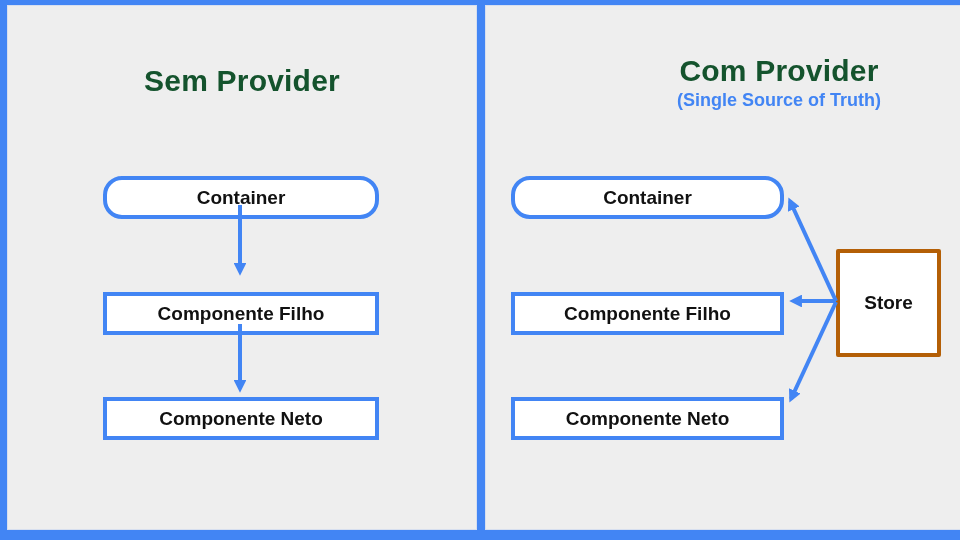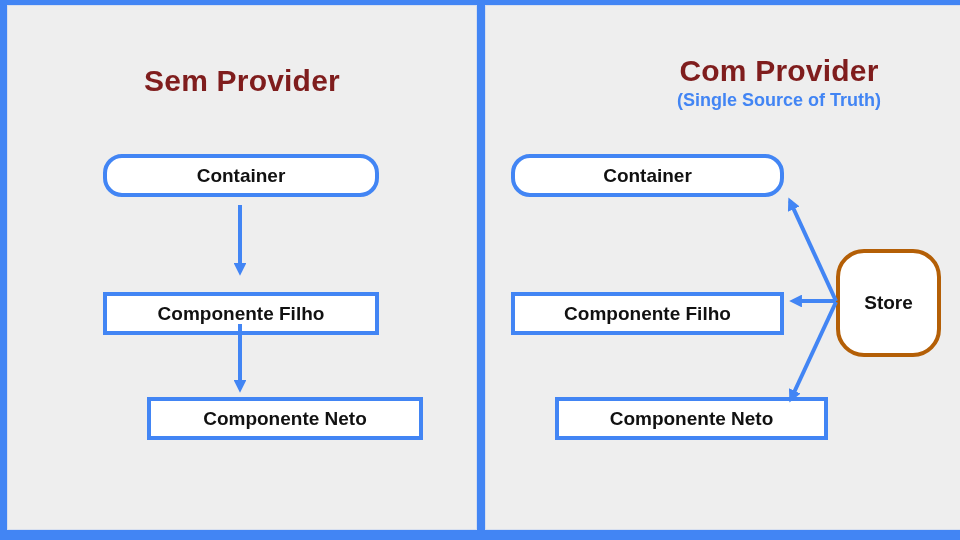--- a/index.html
+++ b/index.html
@@ -16,49 +16,49 @@
     position:absolute;top:5px;height:525px;
     background:#EEEEEE;
     border:1px solid #d7dfef;
     box-sizing:border-box;
   }
   .panel.left{left:7px;width:470px;}
   .panel.right{left:485px;width:534px;}
   .panel-title{
     position:absolute;left:0;width:100%;
     margin:0;text-align:center;
-    font-size:30px;font-weight:bold;color:#7f1d1d;
+    font-size:30px;font-weight:bold;color:#14532d;
     letter-spacing:0.2px;
   }
   .left .panel-title{top:58px;}
   .right .panel-title{top:48px;transform:translateX(27px);}
   .panel-subtitle{
     position:absolute;left:0;width:100%;top:84px;
     margin:0;text-align:center;
     font-size:18px;font-weight:bold;color:#4285F4;
     transform:translateX(27px);
   }
   .node{
     position:absolute;
     height:43px;box-sizing:border-box;
     background:#FFFFFF;
     border:4px solid #4285F4;
     display:flex;align-items:center;justify-content:center;
     font-size:19px;font-weight:bold;color:#111111;
   }
   .left .node{left:95px;width:276px;}
   .right .node{left:25px;width:273px;}
-  .node.row-0{top:148px;border-radius:19px;}
+  .node.row-0{top:170px;border-radius:19px;}
   .node.row-1{top:286px;}
-  .node.row-2{top:391px;margin-left:44px;}
+  .node.row-2{top:391px;}
   .store{
     position:absolute;left:350px;top:243px;
     width:105px;height:108px;box-sizing:border-box;
     background:#FFFFFF;
-    border:4px solid #B45F06;border-radius:28px;
+    border:4px solid #B45F06;border-radius:2px;
     display:flex;align-items:center;justify-content:center;
     font-size:19px;font-weight:bold;color:#111111;
   }
   .arrows{
     position:absolute;left:0;top:0;width:960px;height:540px;
     pointer-events:none;
   }
   .arrows line{stroke:#4285F4;stroke-width:4;}
 </style>
 </head>

